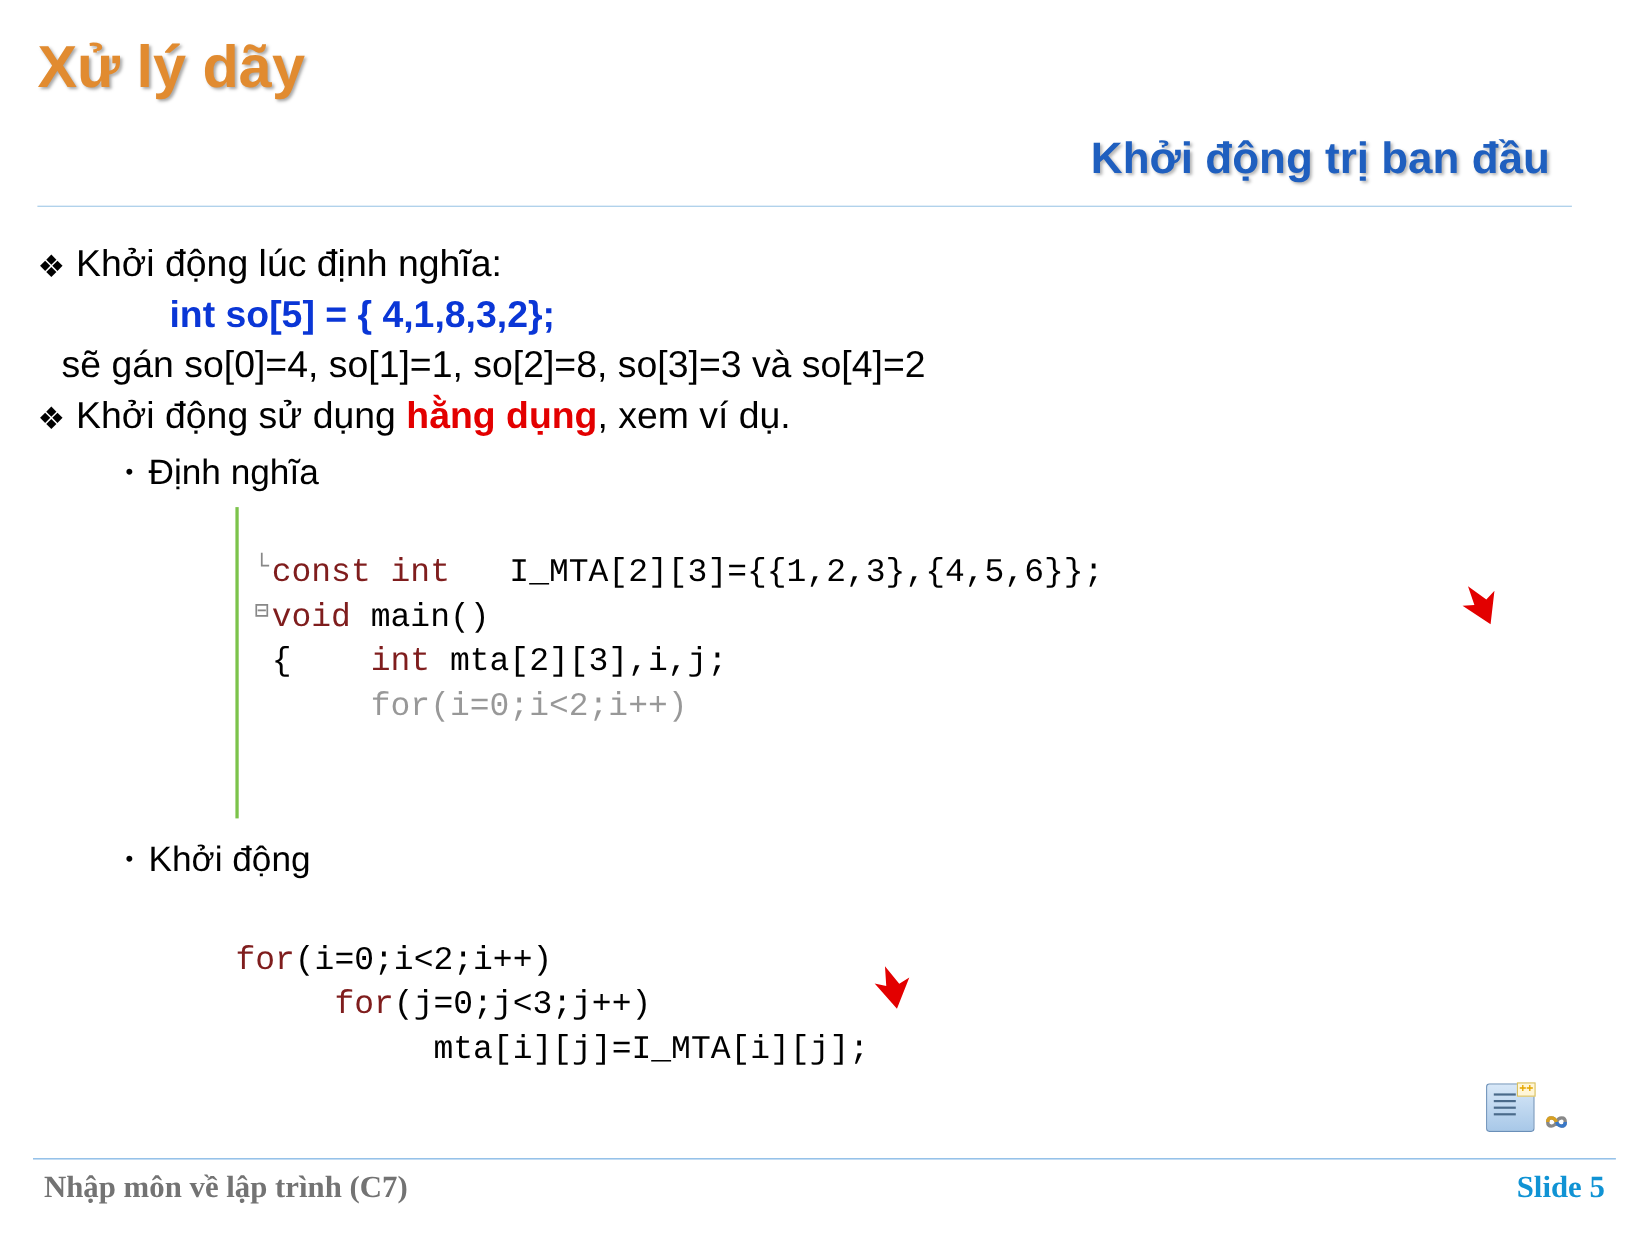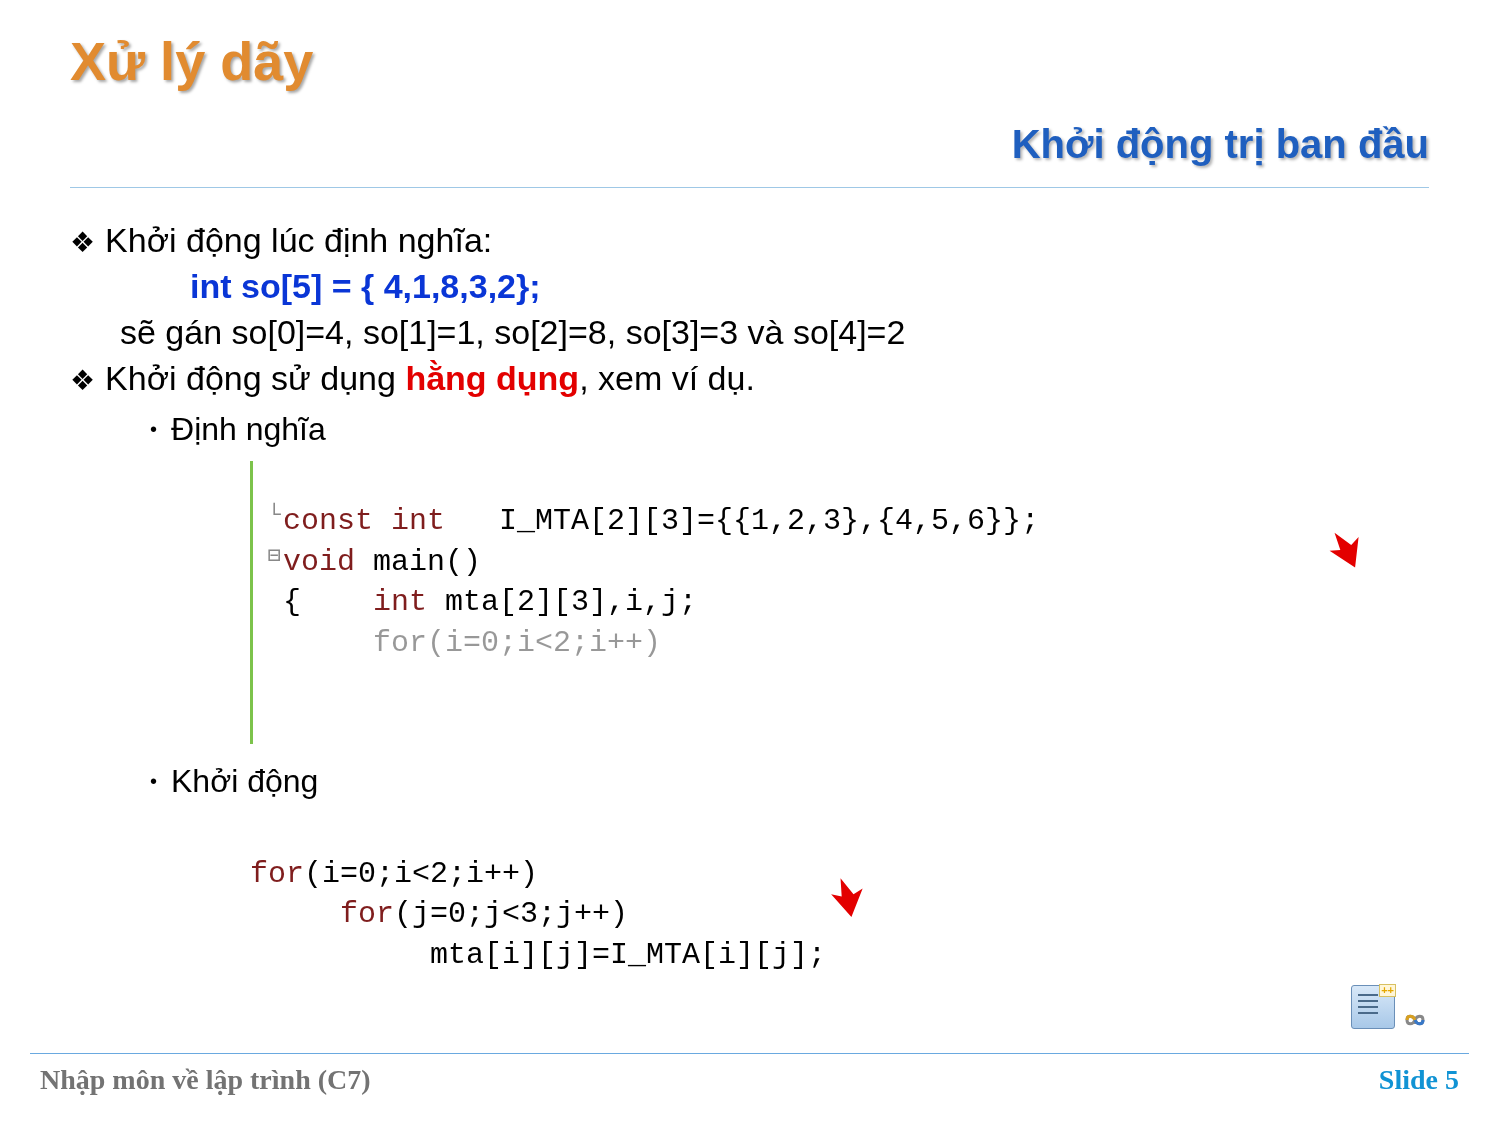--- a/index.html
+++ b/index.html
@@ -7,36 +7,37 @@
     width: 1499px;
     height: 1124px;
     background: #ffffff;
     font-family: Arial, "Segoe UI", sans-serif;
     position: relative;
     overflow: hidden;
   }
   .slide {
     width: 100%;
     height: 100%;
-    padding: 30px 70px 0 70px;
+    padding: 30px 70px 0 34px;
     position: relative;
   }
   .title {
     font-size: 54px;
     font-weight: bold;
     color: #e18b30;
     text-shadow: 2px 2px 3px rgba(0,0,0,0.35);
     margin-bottom: 30px;
   }
   .subtitle {
     font-size: 40px;
     font-weight: bold;
     color: #1f5fbf;
     text-shadow: 2px 2px 3px rgba(0,0,0,0.3);
     text-align: right;
+    margin-right: 20px;
     margin-bottom: 20px;
   }
   .hr-top {
     border: none;
     border-top: 1px solid #9fc8e6;
     margin-bottom: 30px;
   }
   .body-content {
     font-size: 34px;
     color: #000;
@@ -53,21 +54,21 @@
     padding-top: 6px;
     color: #000;
   }
   .code-decl {
     font-weight: bold;
     color: #0a36d6;
     margin-left: 120px;
     font-size: 34px;
   }
   .explain {
-    margin-left: 50px;
+    margin-left: 22px;
     font-size: 34px;
   }
   .red-bold {
     color: #e30000;
     font-weight: bold;
   }
   .sub-bullet {
     margin-left: 80px;
     font-size: 32px;
     display: flex;

